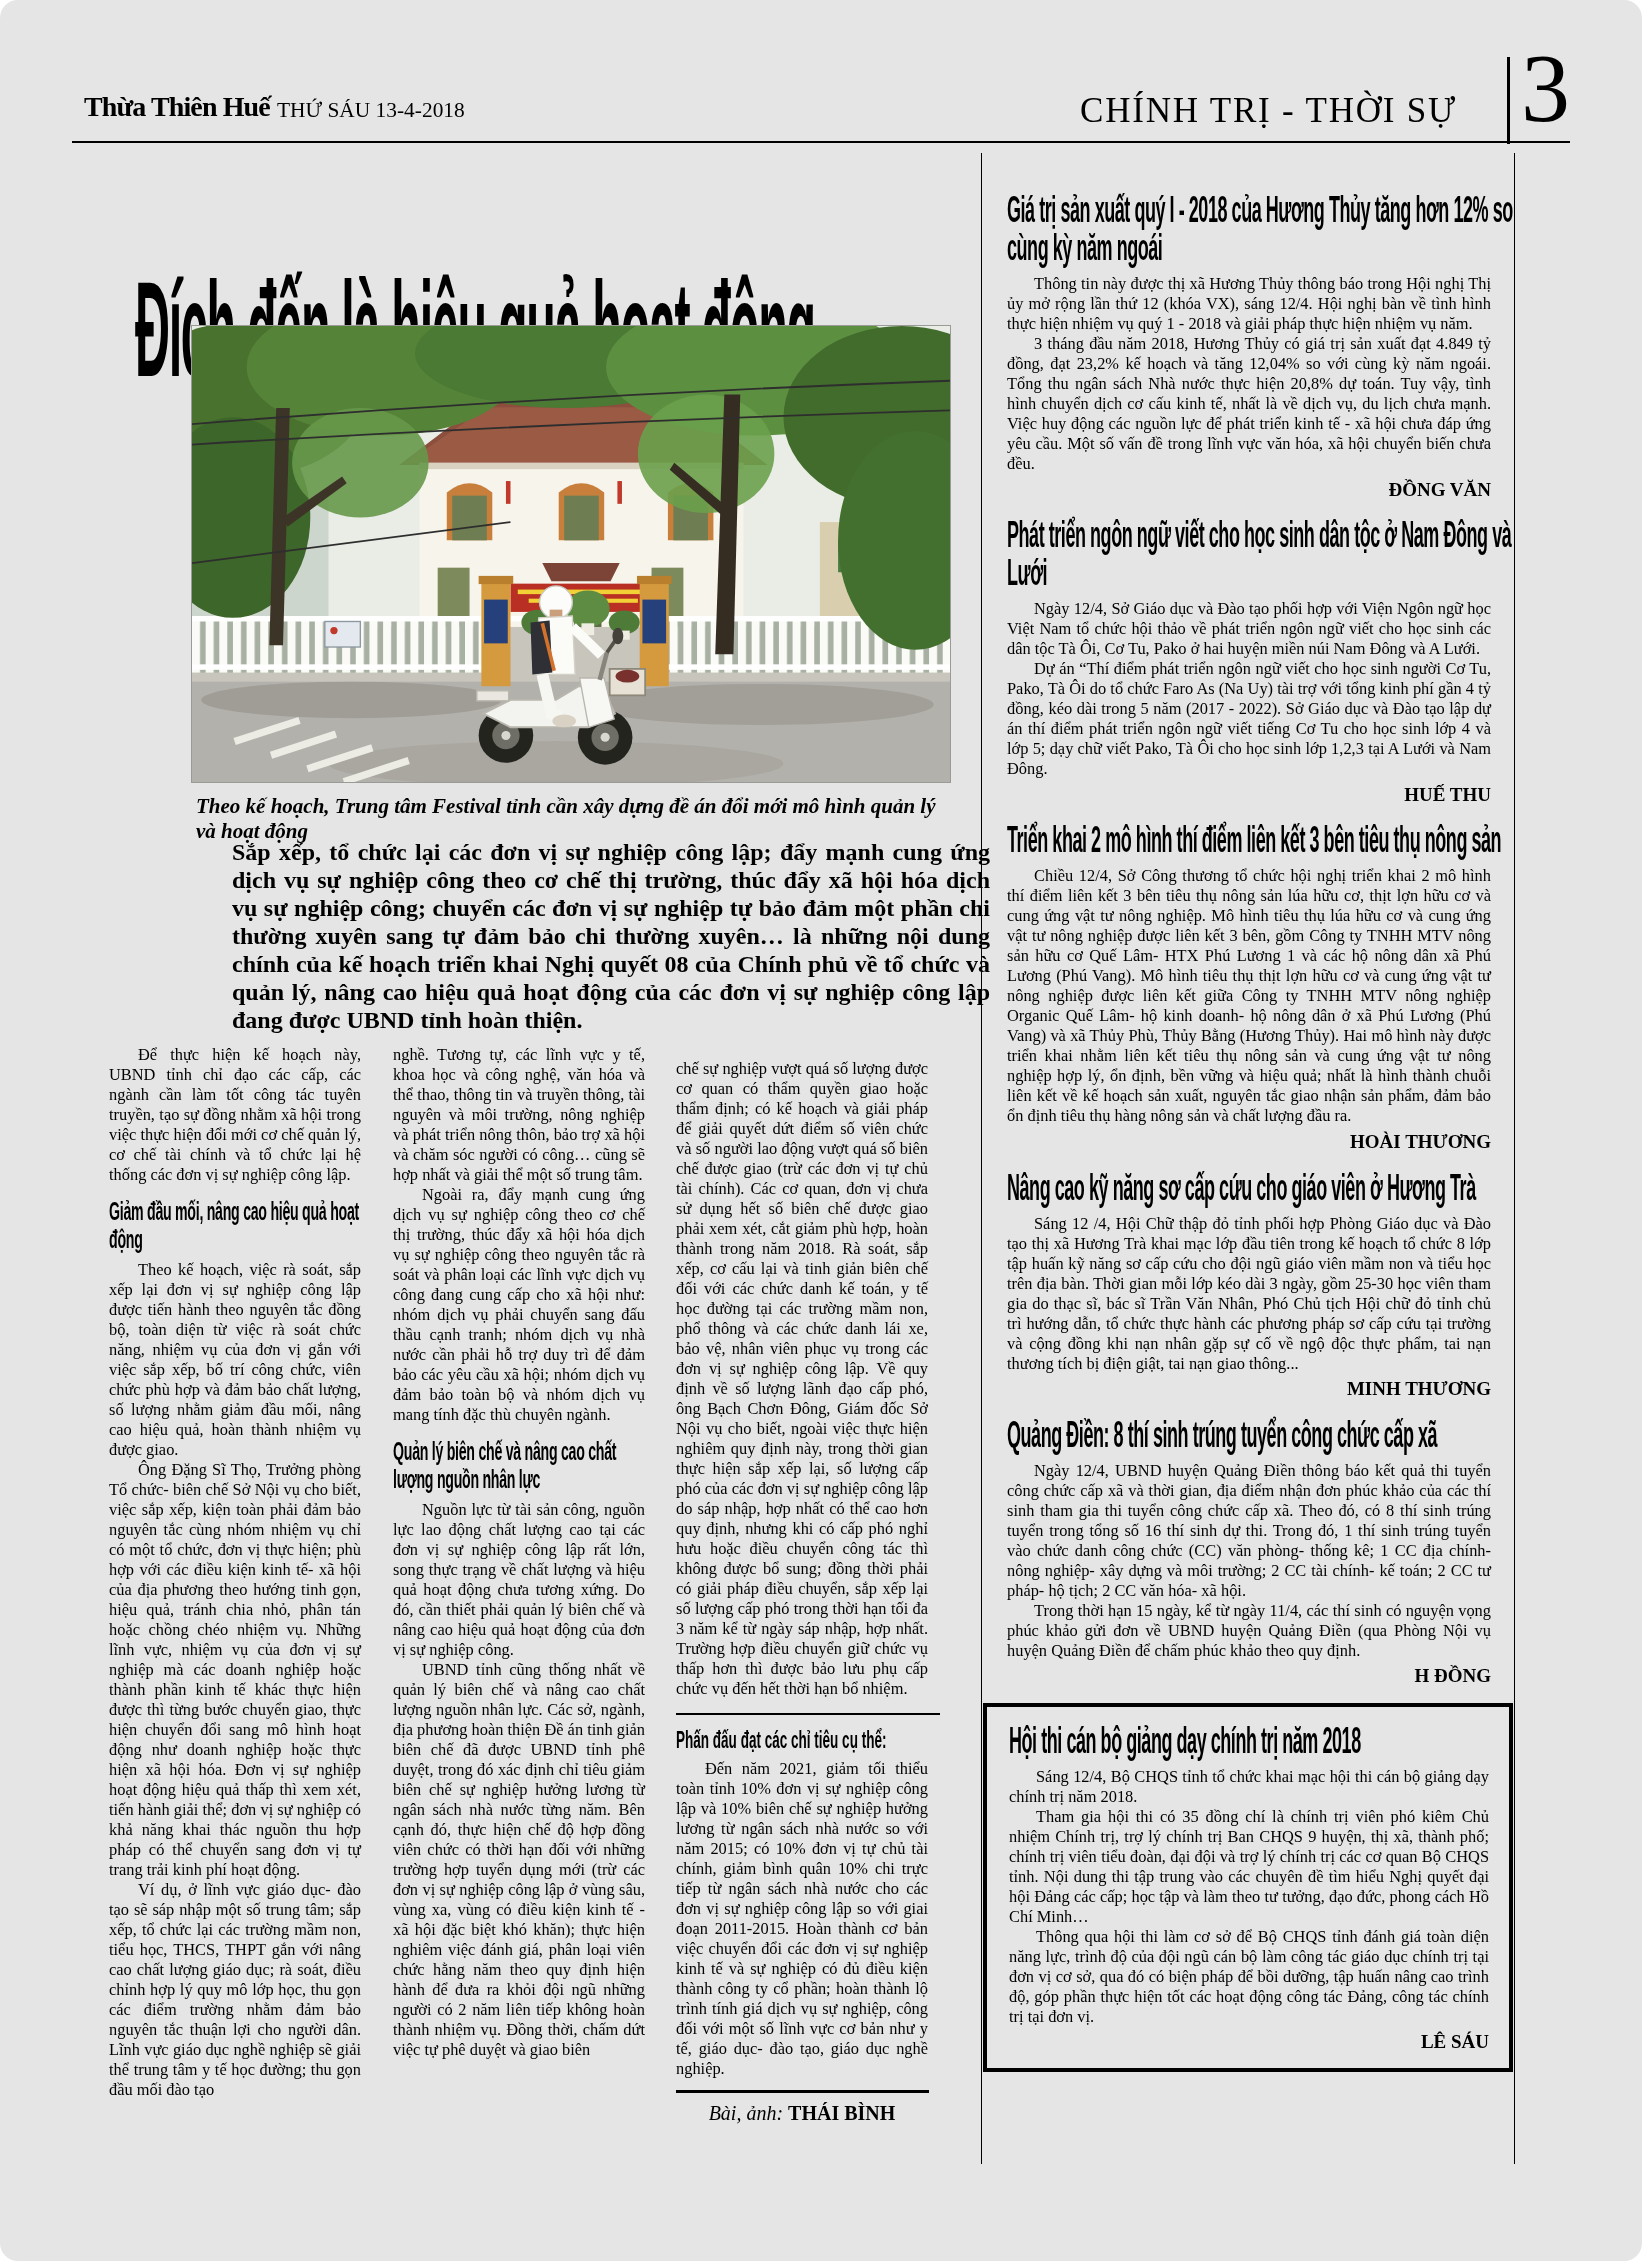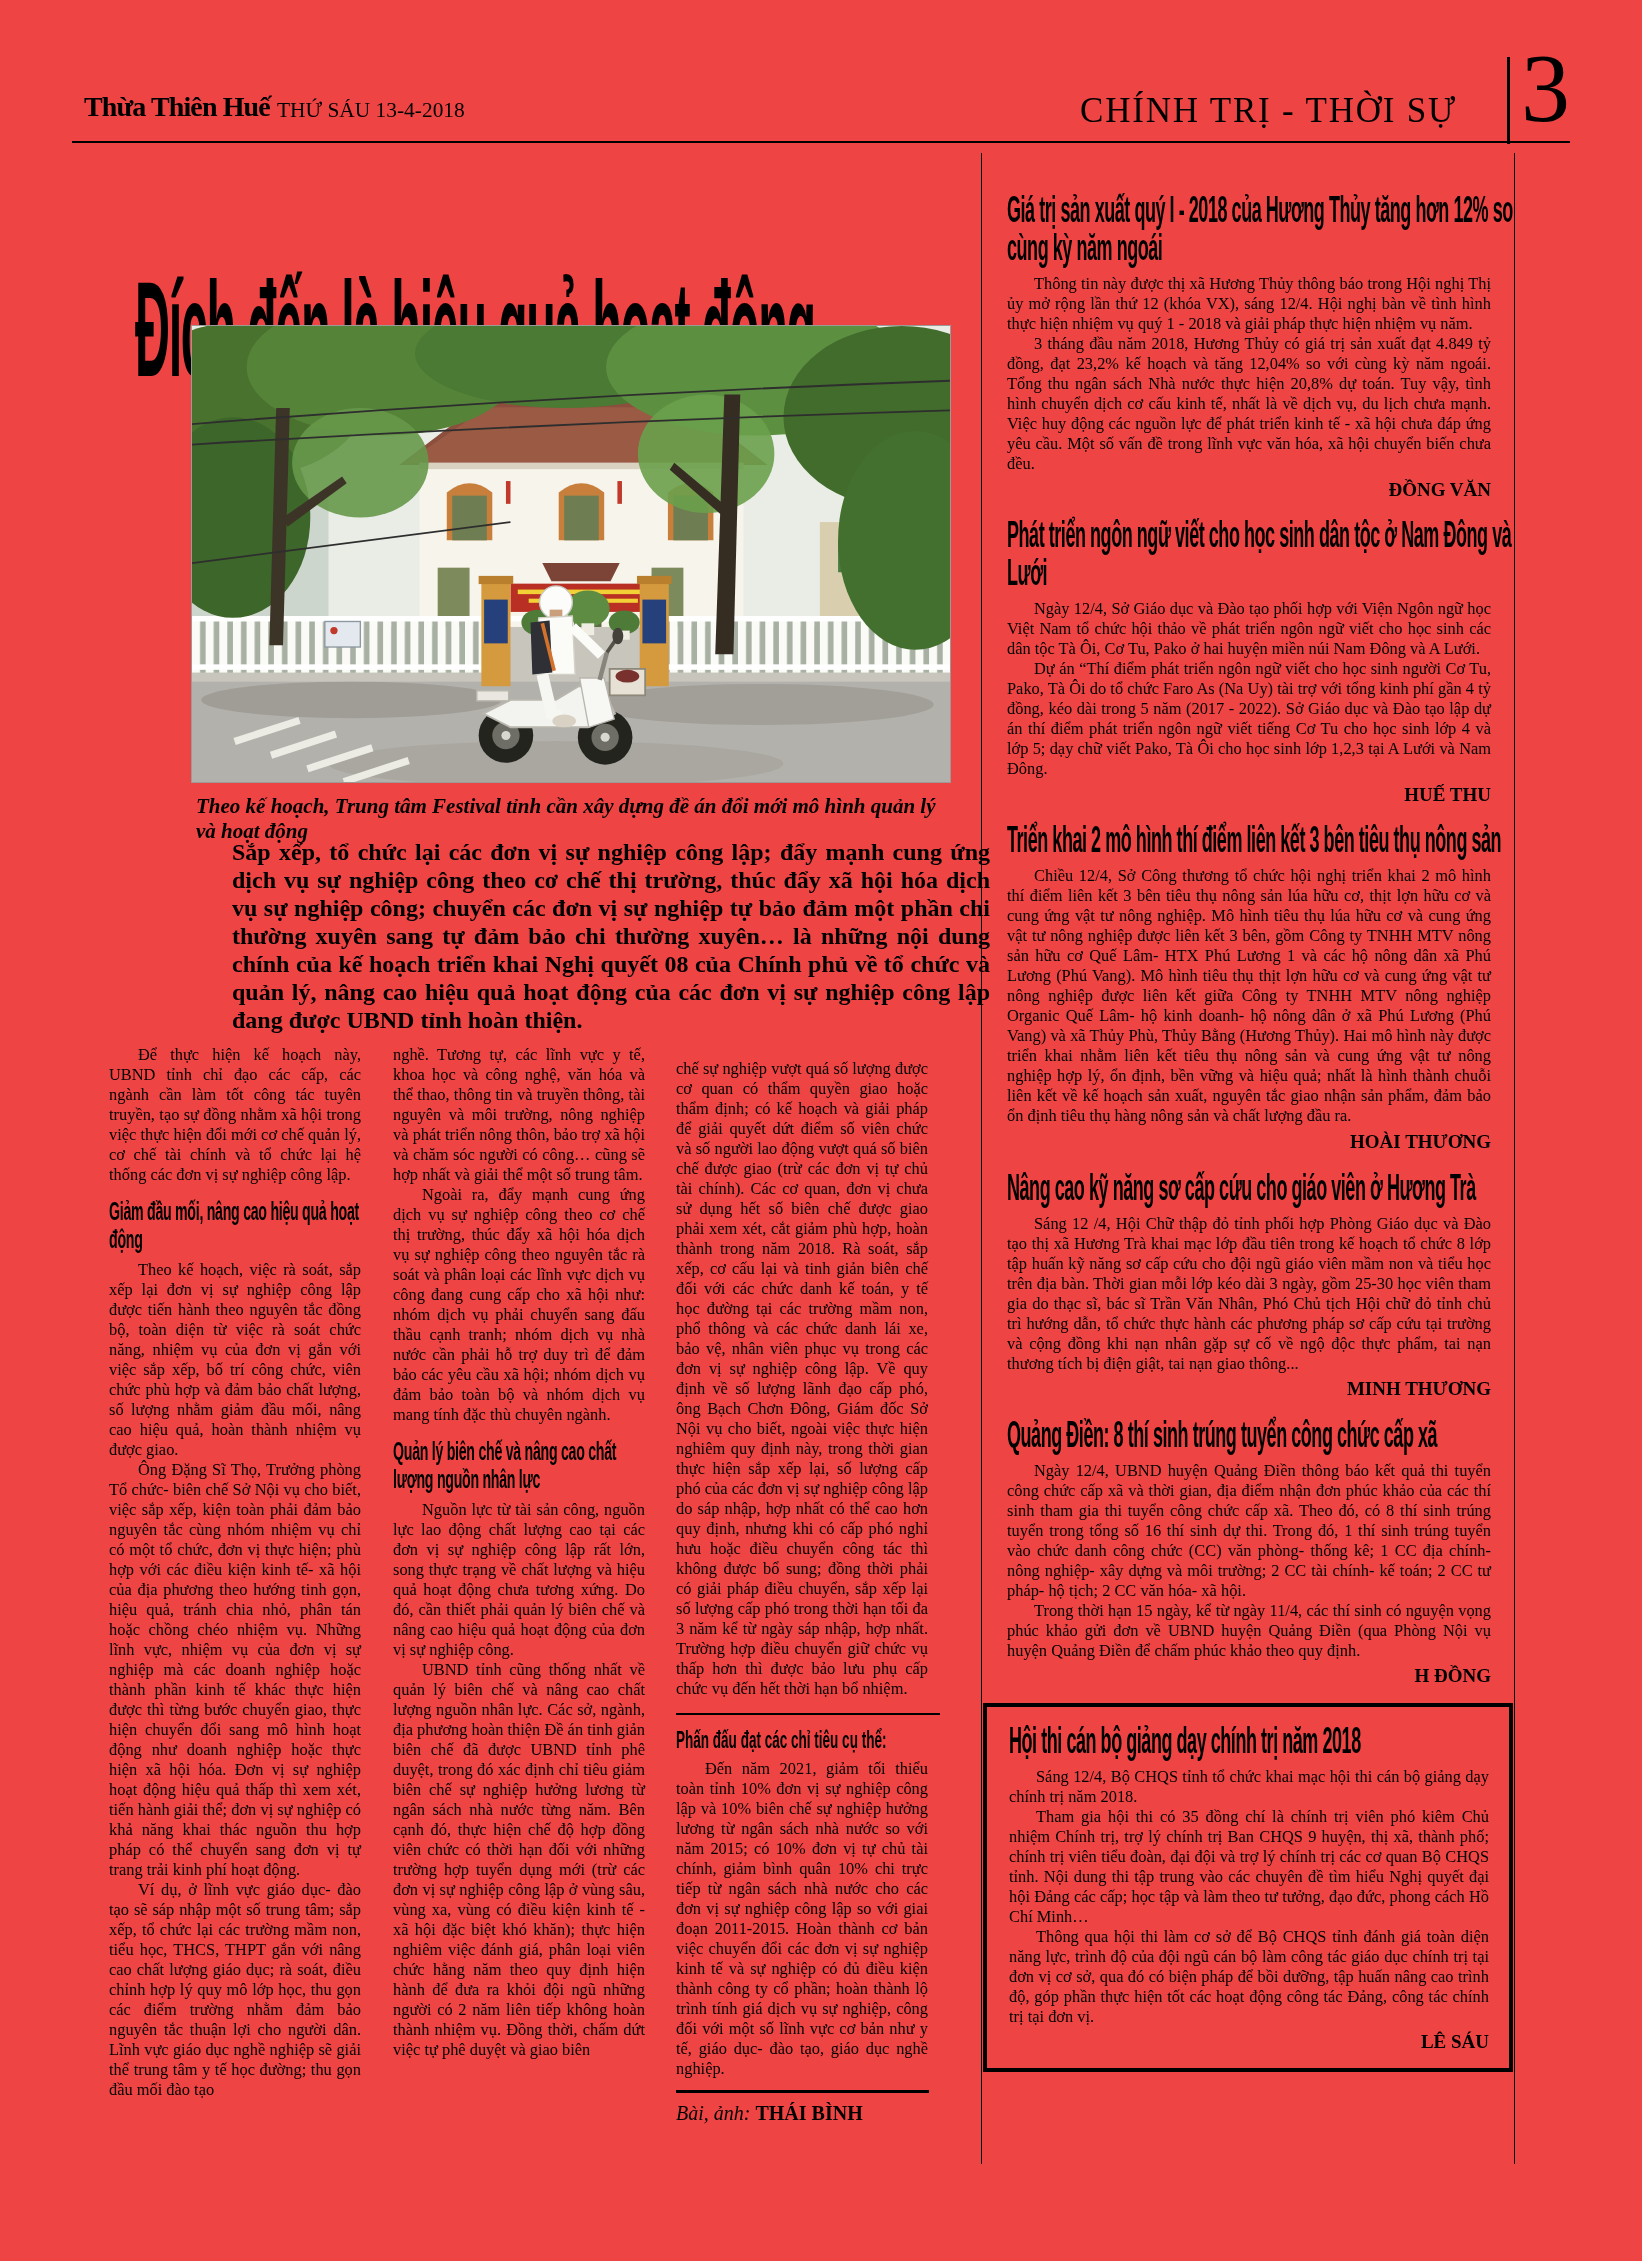--- a/index.html
+++ b/index.html
@@ -1,17 +1,17 @@
 <!DOCTYPE html>
 <html style="font-size:7.3px"><head>
 <meta charset="utf-8">
 <style>
   html,body{margin:0;padding:0;background:#fff;}
-  #page{position:relative;width:1642px;height:2261px;background:#ef4444;color:#000;overflow:hidden;
-        font-family:"Liberation Serif",serif;}
+  #page{position:relative;width:1642px;height:2261px;background:#e5e5e5;color:#000;overflow:hidden;
+        font-family:"Liberation Serif",serif;border-radius:18px;}
   
   .masthead{position:absolute;left:84px;top:91px;font:bold 28px "Liberation Serif",serif;letter-spacing:-0.9px;}
   .hdr-date{position:absolute;left:277px;top:98px;font:21.4px "Liberation Serif",serif;}
   .hdr-section{position:absolute;left:1080px;top:91px;font:35px "Liberation Serif",serif;letter-spacing:1.8px;white-space:nowrap;}
   .pagenum-bar{position:absolute;left:1507px;top:57px;width:2.7px;height:87px;background:#000;}
   .pagenum{position:absolute;left:1521px;top:39px;font:98px/1 "Liberation Serif",serif;}
   .header-rule{position:absolute;left:72px;top:141px;width:1498px;height:2.3px;background:#000;}
   
   .headline{position:absolute;left:135px;top:170px;font:bold 136px/1 "Liberation Sans",sans-serif;
             letter-spacing:-3.6px;white-space:nowrap;transform:scaleX(0.356);transform-origin:left top;}
@@ -26,21 +26,21 @@
   #m-col-0{left:109px;} #m-col-1{left:393px;} #m-col-2{left:676px;margin-top:14px;}
   .m-col p{font:16.4px/20px "Liberation Serif",serif;text-align:justify;text-indent:29px;margin:0;}
   .m-col p.cont{text-indent:0;}
   .m-subhead{font:bold 25.5px/1.1 "Liberation Sans",sans-serif;width:451px;transform:scaleX(0.556);
              transform-origin:left top;margin:12px 0 7.3px;letter-spacing:-0.5px;}
   .rule-left{width:264px;height:2.7px;background:#000;margin:13.7px 0 11px;}
   .rule-right{width:253px;height:2.7px;background:#000;margin:11px 0 9px auto;}
   .m-callout-head{font:bold 24.6px/1.1 "Liberation Sans",sans-serif;width:456px;transform:scaleX(0.55);
                   transform-origin:left top;margin:0 0 5.5px;}
   .m-callout-p{font:bold 14px/17.3px "Liberation Serif",serif;text-align:justify;text-indent:25.5px;margin:0;}
-  .m-byline{text-align:left;font:20px "Liberation Serif",serif;margin-top:9px;}
+  .m-byline{text-align:center;font:20px "Liberation Serif",serif;margin-top:9px;}
   .m-byline .prefix{font-style:italic;}
   .m-byline .name{font-weight:bold;}
   
   .sidebar{position:absolute;left:981px;top:153px;width:534px;height:2011px;box-sizing:border-box;
            border-left:1.8px solid #000;border-right:1.8px solid #000;padding:32px 23px 0 25px;overflow:hidden;}
   .s-art{margin-bottom:15.5px;}
   .s-title{font:bold 36px/1.05 "Liberation Sans",sans-serif;letter-spacing:-0.9px;width:1076px;
            transform:scaleX(0.5);transform-origin:left top;margin:6.4px 0 7.3px;}
   .s-art p{font:16.4px/20px "Liberation Serif",serif;text-align:justify;text-indent:27px;margin:0;}
   .s-art .byline{text-align:right;font:bold 19px "Liberation Serif",serif;margin:4.6px 0 1.8px;}

